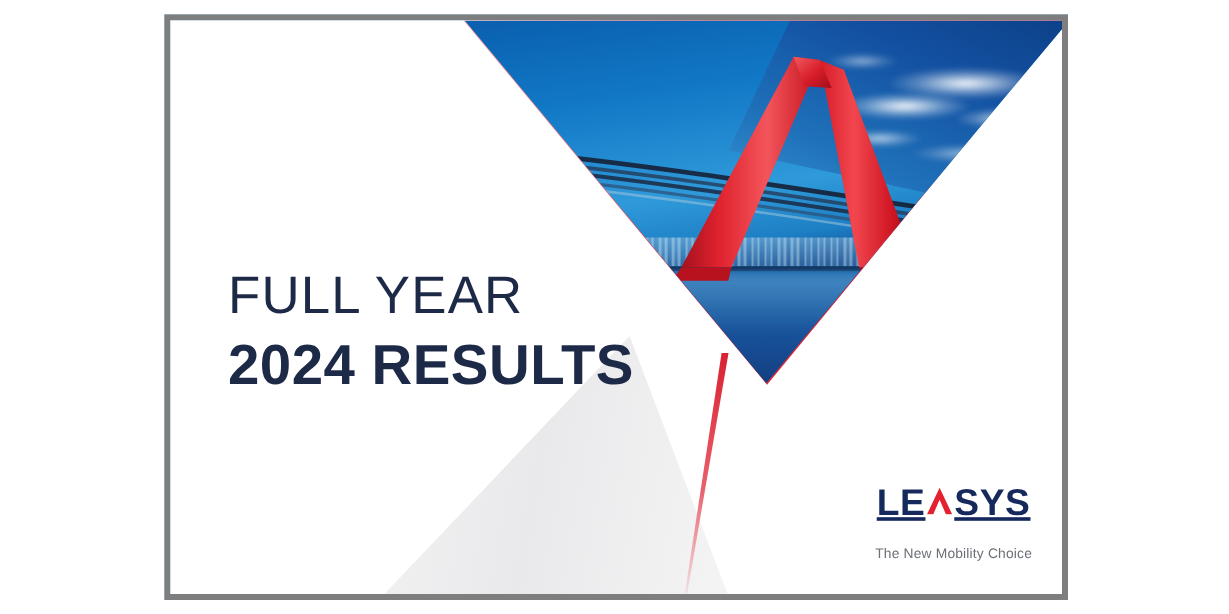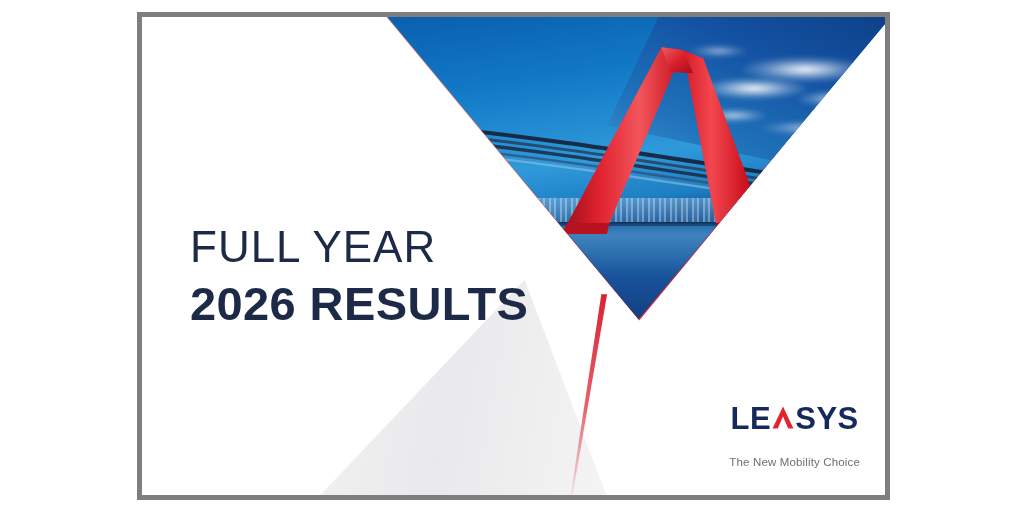--- a/index.html
+++ b/index.html
@@ -218,21 +218,21 @@
   .logo-mark {
     display: flex;
     align-items: baseline;
     justify-content: center;
     font-size: 31px;
     font-weight: 700;
     color: #16295c;
     letter-spacing: .5px;
     line-height: 1;
   }
-  .logo-mark .le, .logo-mark .sys { display: inline-block; }
+  .logo-mark .le, .logo-mark .sys { display: inline-block; text-decoration: underline; }
   .logo-a {
     display: inline-block;
     width: 22px;
     height: 23px;
     margin: 0 1px -1px 1px;
     position: relative;
   }
   .logo-a svg { display: block; width: 100%; height: 100%; }
   .logo-tagline {
     margin-top: 22px;
@@ -316,21 +316,21 @@
 
               <path d="M262,150 L300,150 L305,158 L266,158 Z" fill="#9d0f1a"></path>
             </svg>
           </div>
 
         </div>
       </div>
 
       <div class="headline">
         <div class="line-1">FULL YEAR</div>
-        <div class="line-2">2026 RESULTS</div>
+        <div class="line-2">2024 RESULTS</div>
       </div>
 
       <div class="logo">
         <div class="logo-mark">
           <span class="le">LE</span>
           <span class="logo-a">
             <svg viewBox="0 0 40 42" preserveAspectRatio="none" aria-hidden="true">
               <path d="M20 1 L39 41 L29.5 41 L20 19 L10.5 41 L1 41 Z" fill="#e2232f"></path>
             </svg>
           </span>

